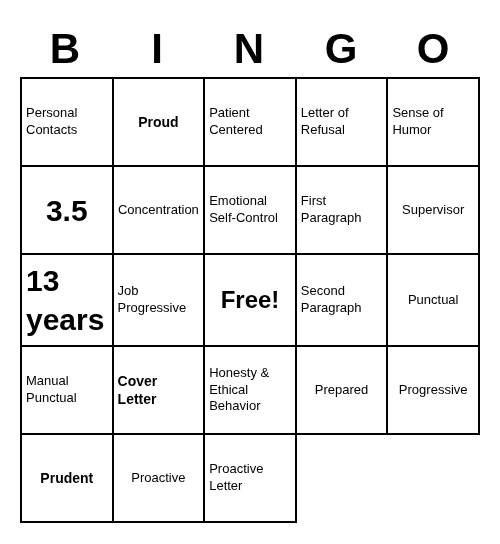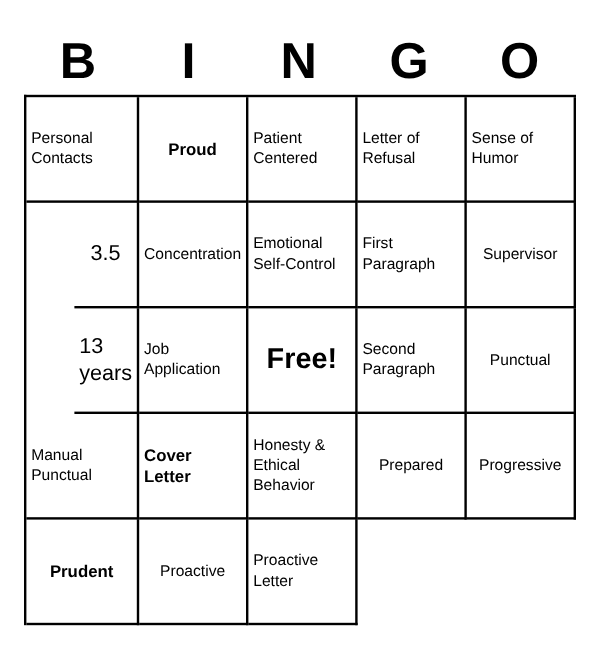--- a/index.html
+++ b/index.html
@@ -39,23 +39,22 @@
       min-height: 88px;
       display: flex;
       align-items: center;
       justify-content: center;
       text-align: left;
       padding: 6px 4px;
       font-size: 13px;
       line-height: 1.3;
     }
     .bingo-cell.large-text {
-      font-size: 18px;
-      font-weight: normal;
-      margin-left: 40px;
+      font-size: 30px;
+      font-weight: bold;
     }
     .bingo-cell.medium-text {
       font-size: 14px;
       font-weight: bold;
     }
     .bingo-cell.free {
       font-size: 24px;
       font-weight: bold;
     }
   </style>
@@ -100,21 +99,21 @@
       <div class="bingo-cell">
         <span>First Paragraph</span>
       </div>
       <div class="bingo-cell">
         <span>Supervisor</span>
       </div>
       <div class="bingo-cell large-text">
         <span>13 years</span>
       </div>
       <div class="bingo-cell">
-        <span>Job Application</span>
+        <span>Job Progressive</span>
       </div>
       <div class="bingo-cell free">
         <span>Free!</span>
       </div>
       <div class="bingo-cell">
         <span>Second Paragraph</span>
       </div>
       <div class="bingo-cell">
         <span>Punctual</span>
       </div>

